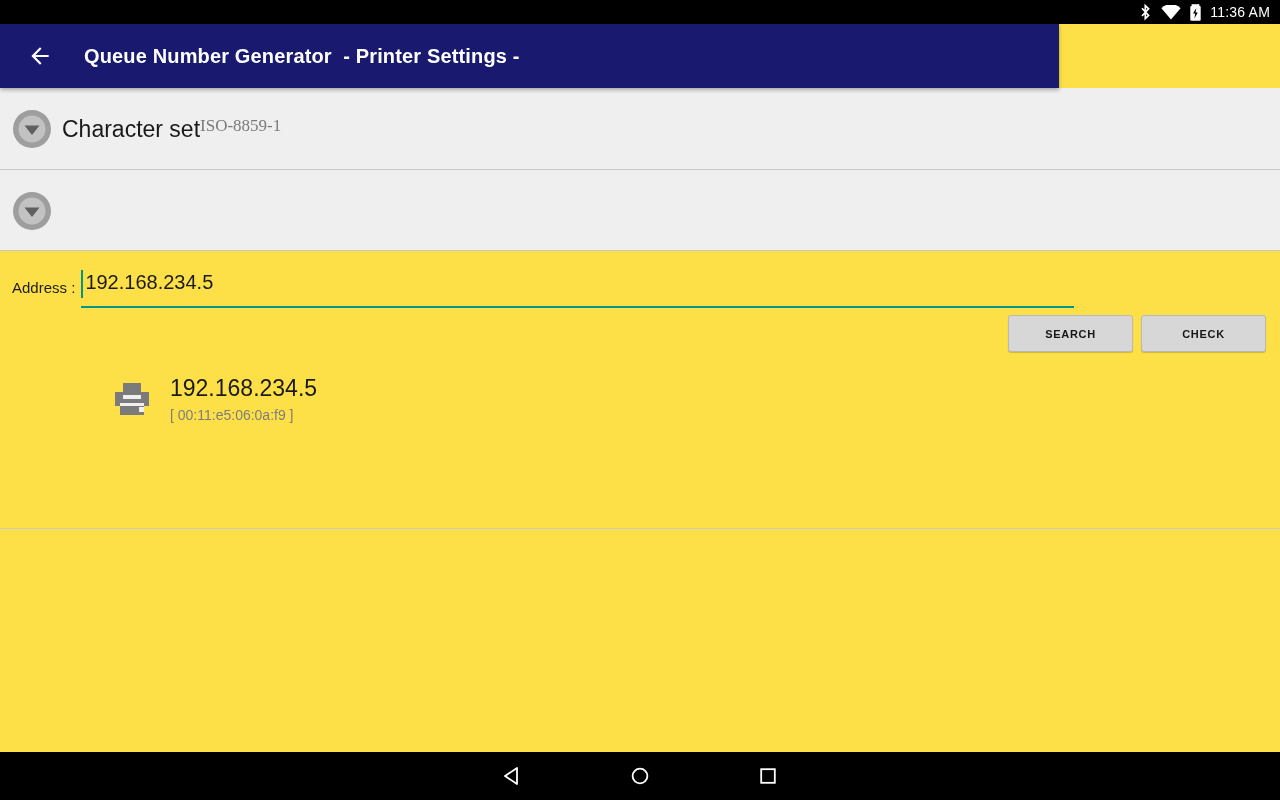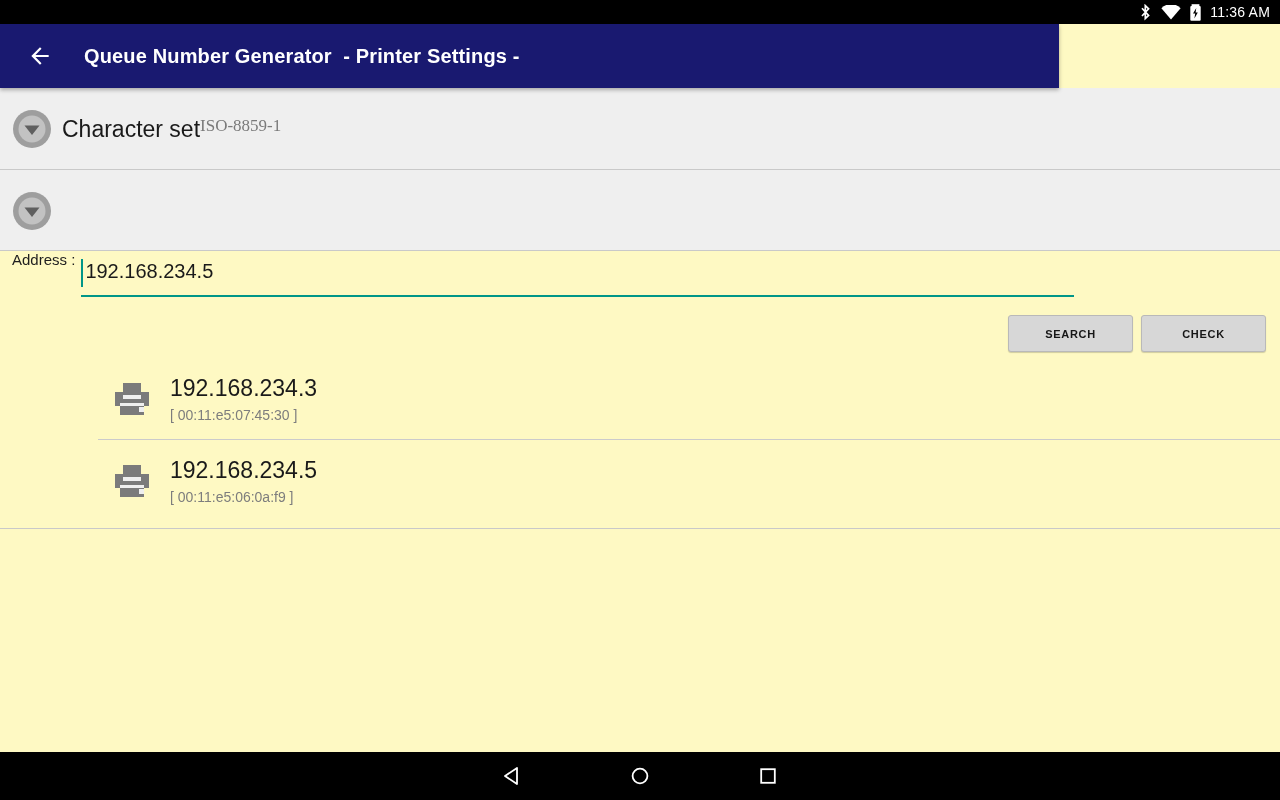--- a/index.html
+++ b/index.html
@@ -10,21 +10,21 @@
     overflow: hidden;
     background: #efefef;
     font-family: "Liberation Sans", sans-serif;
     -webkit-font-smoothing: antialiased;
   }
 
   #screen {
     position: relative;
     width: 1280px;
     height: 800px;
-    background: #fef9c3;
+    background: #fde047;
   }
 
   
   #status-bar {
     position: absolute;
     top: 0; left: 0;
     width: 1280px;
     height: 24px;
     background: #000;
     display: flex;
@@ -123,20 +123,21 @@
   #hr-2 { top: 250px; }
   #hr-3 { top: 528px; }
 
   
   #address-section {
     position: absolute;
     top: 251px; left: 0;
     width: 1088px;
     height: 57px;
     display: flex;
+    align-items: flex-end;
   }
   #address-label {
     font-size: 15px;
     color: #1e1e1e;
     margin-left: 12px;
     margin-bottom: 12px;
     white-space: pre;
   }
   #address-input-wrap {
     position: relative;
@@ -330,37 +331,20 @@
     </span>
   </div>
 
   <div id="button-bar">
     <button class="flat-button">SEARCH</button>
     <button class="flat-button">CHECK</button>
   </div>
 
   <div id="printer-list">
 
-    <div class="printer-item">
-      <span class="printer-icon">
-        <svg width="40" height="40" viewBox="0 0 40 40">
-          <rect x="11" y="4" width="18" height="9" fill="#7b7b7b"></rect>
-          <rect x="3" y="13" width="34" height="14" fill="#7b7b7b"></rect>
-          <rect x="11" y="16" width="18" height="4" fill="#efefef"></rect>
-          <rect x="8" y="24" width="24" height="12" fill="#7b7b7b"></rect>
-          <rect x="8" y="24" width="24" height="3" fill="#efefef"></rect>
-          <rect x="27" y="28" width="5" height="5" fill="#efefef"></rect>
-        </svg>
-      </span>
-      <span class="printer-text">
-        <span class="printer-ip">192.168.234.3</span>
-        <span class="printer-mac">[ 00:11:e5:07:45:30 ]</span>
-      </span>
-      <span class="item-divider"></span>
-    </div>
 
     <div class="printer-item">
       <span class="printer-icon">
         <svg width="40" height="40" viewBox="0 0 40 40">
           <rect x="11" y="4" width="18" height="9" fill="#7b7b7b"></rect>
           <rect x="3" y="13" width="34" height="14" fill="#7b7b7b"></rect>
           <rect x="11" y="16" width="18" height="4" fill="#efefef"></rect>
           <rect x="8" y="24" width="24" height="12" fill="#7b7b7b"></rect>
           <rect x="8" y="24" width="24" height="3" fill="#efefef"></rect>
           <rect x="27" y="28" width="5" height="5" fill="#efefef"></rect>

